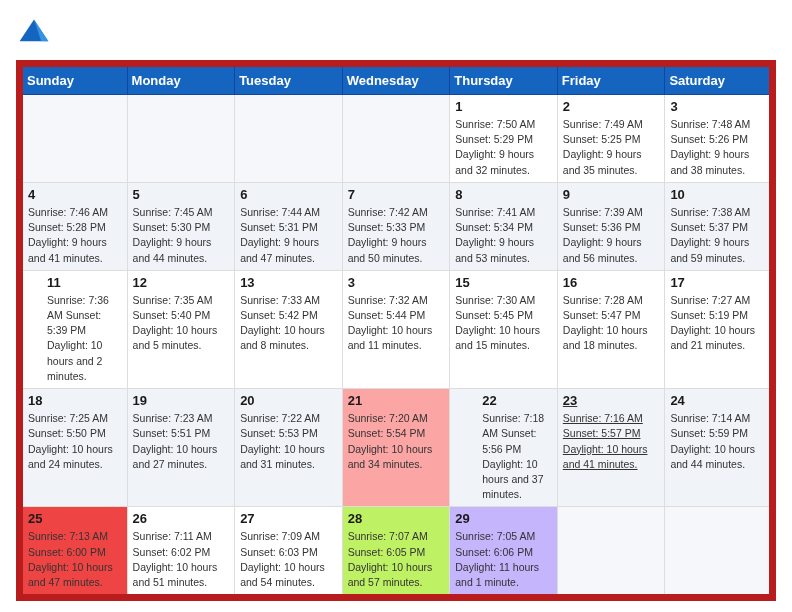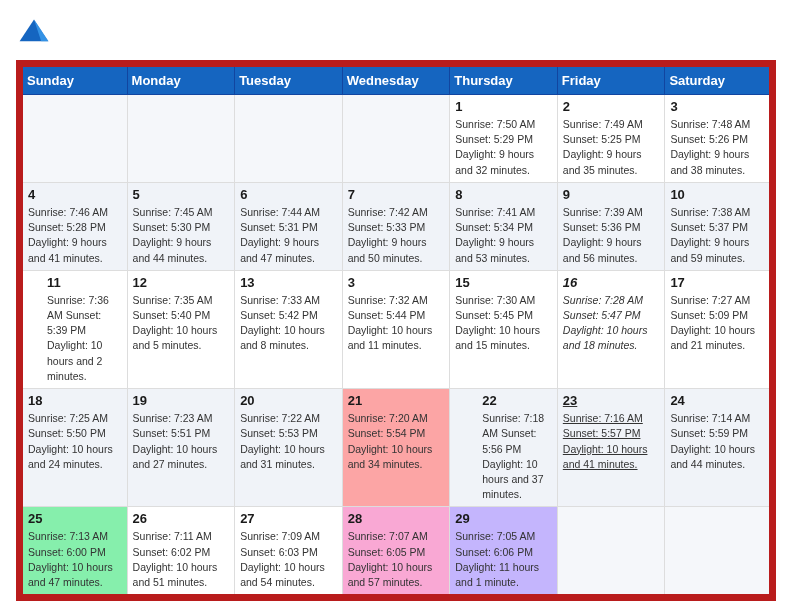--- a/index.html
+++ b/index.html
@@ -220,30 +220,30 @@
           <div class="day-info">Sunrise: 7:32 AM
 Sunset: 5:44 PM
 Daylight: 10 hours and 11 minutes.</div>
         </td>
         <td style="background: rgb(255, 255, 255);">
           <div class="day-number">15</div>
           <div class="day-info">Sunrise: 7:30 AM
 Sunset: 5:45 PM
 Daylight: 10 hours and 15 minutes.</div>
         </td>
-        <td style="background: rgb(255, 255, 255); font-style: italic;">
+        <td style="background: rgb(255, 255, 255);">
           <div class="day-number">16</div>
           <div class="day-info">Sunrise: 7:28 AM
 Sunset: 5:47 PM
 Daylight: 10 hours and 18 minutes.</div>
         </td>
         <td style="background: rgb(255, 255, 255); border-radius: 28px;">
           <div class="day-number">17</div>
           <div class="day-info">Sunrise: 7:27 AM
-Sunset: 5:09 PM
+Sunset: 5:19 PM
 Daylight: 10 hours and 21 minutes.</div>
         </td>
       </tr>
       <tr class="week-row">
         <td style="background: rgb(240, 243, 248);">
           <div class="day-number">18</div>
           <div class="day-info">Sunrise: 7:25 AM
 Sunset: 5:50 PM
 Daylight: 10 hours and 24 minutes.</div>
         </td>
@@ -278,39 +278,39 @@
 Daylight: 10 hours and 41 minutes.</div>
         </td>
         <td style="background: rgb(240, 243, 248);">
           <div class="day-number">24</div>
           <div class="day-info">Sunrise: 7:14 AM
 Sunset: 5:59 PM
 Daylight: 10 hours and 44 minutes.</div>
         </td>
       </tr>
       <tr class="week-row">
-        <td style="background: #86efac;">
+        <td style="background: #ef4444;">
           <div class="day-number">25</div>
           <div class="day-info">Sunrise: 7:13 AM
 Sunset: 6:00 PM
 Daylight: 10 hours and 47 minutes.</div>
         </td>
         <td style="background: rgb(255, 255, 255);">
           <div class="day-number">26</div>
           <div class="day-info">Sunrise: 7:11 AM
 Sunset: 6:02 PM
 Daylight: 10 hours and 51 minutes.</div>
         </td>
         <td style="background: rgb(255, 255, 255);">
           <div class="day-number">27</div>
           <div class="day-info">Sunrise: 7:09 AM
 Sunset: 6:03 PM
 Daylight: 10 hours and 54 minutes.</div>
         </td>
-        <td style="background: #f9a8d4; margin-top: 12px;">
+        <td style="background: #bef264; margin-top: 12px;">
           <div class="day-number">28</div>
           <div class="day-info">Sunrise: 7:07 AM
 Sunset: 6:05 PM
 Daylight: 10 hours and 57 minutes.</div>
         </td>
         <td style="background: #c4b5fd;">
           <div class="day-number">29</div>
           <div class="day-info">Sunrise: 7:05 AM
 Sunset: 6:06 PM
 Daylight: 11 hours and 1 minute.</div>

